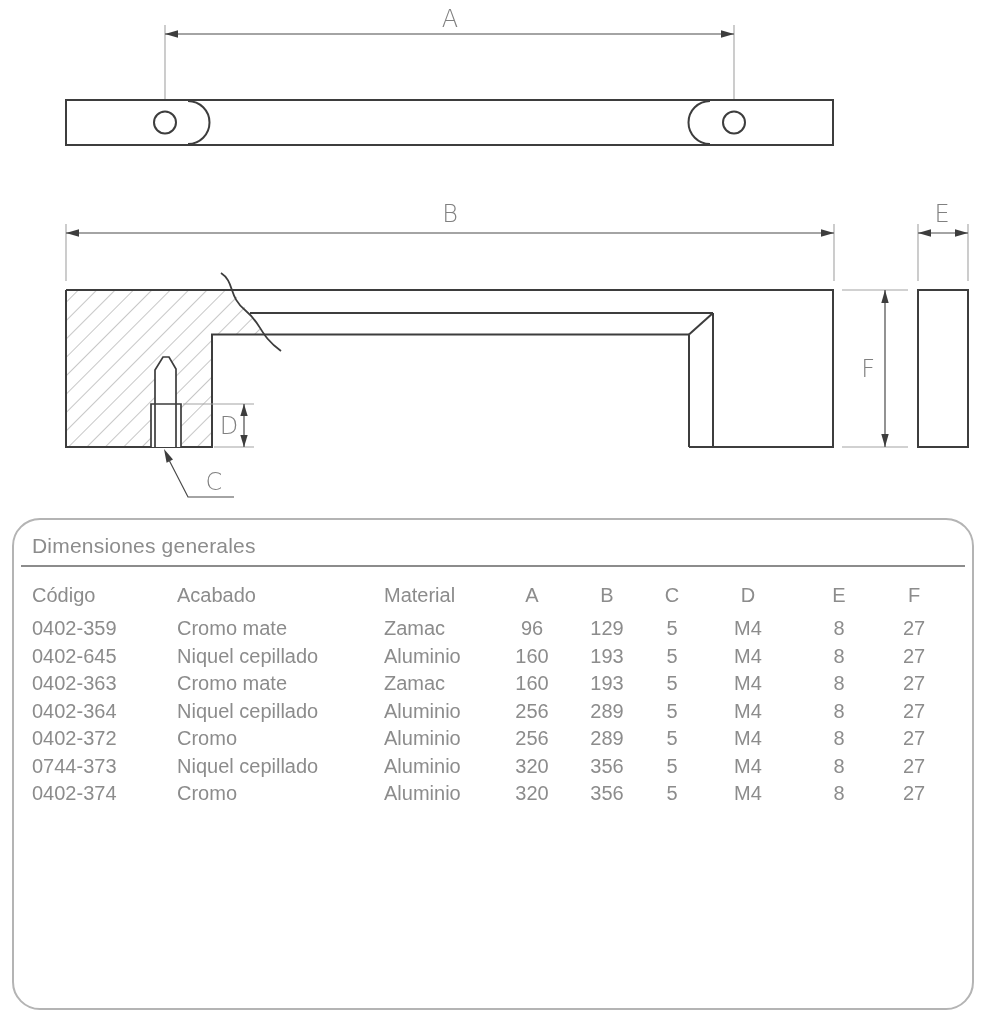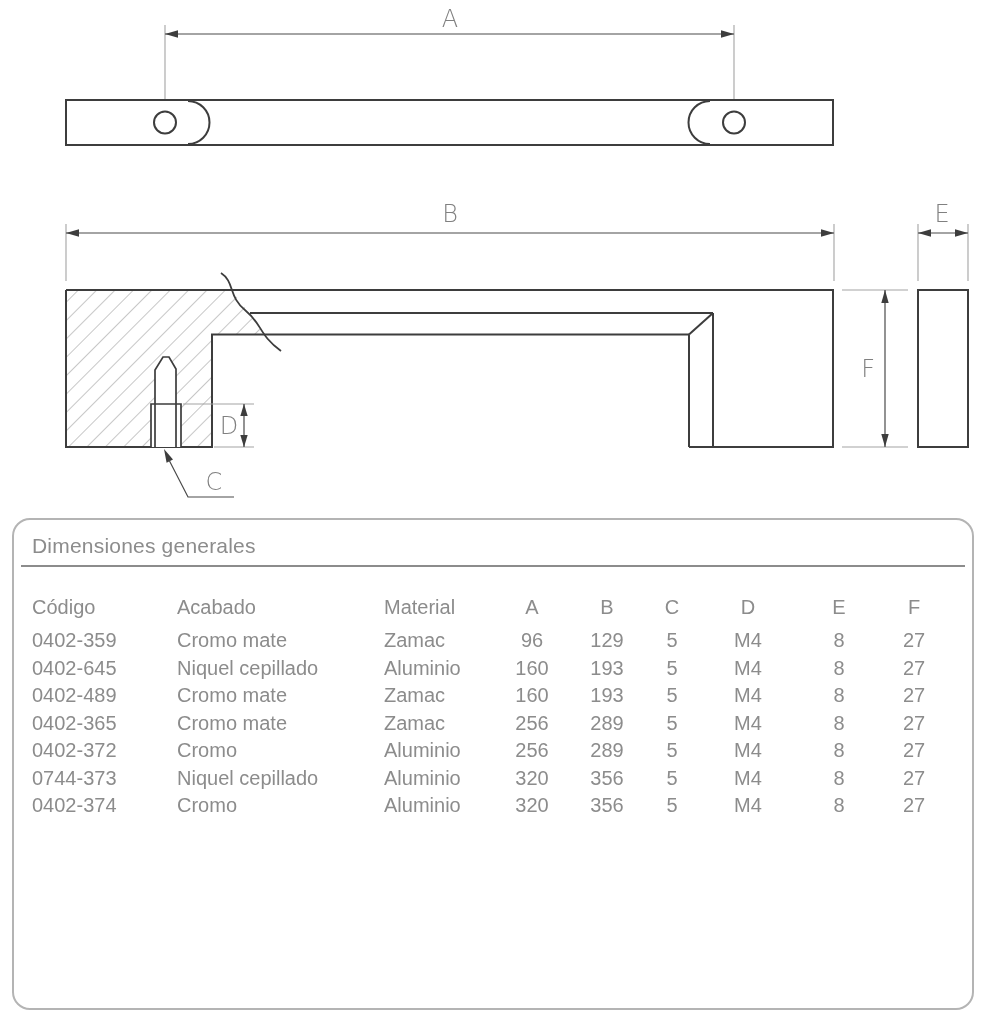--- a/index.html
+++ b/index.html
@@ -3,25 +3,25 @@
 <meta charset="utf-8">
 <style>
   html,body{margin:0;padding:0;background:#ffffff;width:987px;height:1024px;overflow:hidden;
     font-family:"Liberation Sans","DejaVu Sans",sans-serif;}
   .stage{position:relative;width:987px;height:1024px;background:#fff;}
   .drawing-svg{position:absolute;left:0;top:0;}
   svg text{font-family:"DejaVu Sans","Liberation Sans",sans-serif;font-weight:300;}
 
   
   .dim-card{position:absolute;left:12px;top:518px;width:962px;height:492px;
-    border:2px solid #b4b4b4;border-radius:18px;box-sizing:border-box;background:#fff;}
+    border:2px solid #b4b4b4;border-radius:28px;box-sizing:border-box;background:#fff;}
   .dim-card .card-title{position:absolute;left:18px;top:14px;font-size:21px;color:#8c8c8c;
     font-weight:300;letter-spacing:0.2px;}
   .dim-card .title-rule{position:absolute;left:7px;right:7px;top:45px;border-top:2px solid #8c8c8c;height:0;}
-  table.dim-table{position:absolute;left:18px;top:45px;border-collapse:collapse;table-layout:fixed;}
+  table.dim-table{position:absolute;left:18px;top:33px;border-collapse:collapse;table-layout:fixed;}
   table.dim-table th, table.dim-table td{font-weight:300;color:#8c8c8c;font-size:20px;
     padding:0;white-space:nowrap;overflow:visible;}
   table.dim-table thead th{height:54px;vertical-align:bottom;padding-bottom:8px;}
   table.dim-table tbody td{height:27.5px;line-height:27.5px;}
   .col-left{text-align:left;}
   .col-num{text-align:center;}
 </style>
 </head>
 <body>
 
@@ -169,34 +169,34 @@
             <td class="col-left">Niquel cepillado</td>
             <td class="col-left">Aluminio</td>
             <td class="col-num">160</td>
             <td class="col-num">193</td>
             <td class="col-num">5</td>
             <td class="col-num">M4</td>
             <td class="col-num">8</td>
             <td class="col-num">27</td>
           </tr>
           <tr>
-            <td class="col-left">0402-489</td>
+            <td class="col-left">0402-363</td>
             <td class="col-left">Cromo mate</td>
             <td class="col-left">Zamac</td>
             <td class="col-num">160</td>
             <td class="col-num">193</td>
             <td class="col-num">5</td>
             <td class="col-num">M4</td>
             <td class="col-num">8</td>
             <td class="col-num">27</td>
           </tr>
           <tr>
-            <td class="col-left">0402-365</td>
-            <td class="col-left">Cromo mate</td>
-            <td class="col-left">Zamac</td>
+            <td class="col-left">0402-364</td>
+            <td class="col-left">Niquel cepillado</td>
+            <td class="col-left">Aluminio</td>
             <td class="col-num">256</td>
             <td class="col-num">289</td>
             <td class="col-num">5</td>
             <td class="col-num">M4</td>
             <td class="col-num">8</td>
             <td class="col-num">27</td>
           </tr>
           <tr>
             <td class="col-left">0402-372</td>
             <td class="col-left">Cromo</td>

